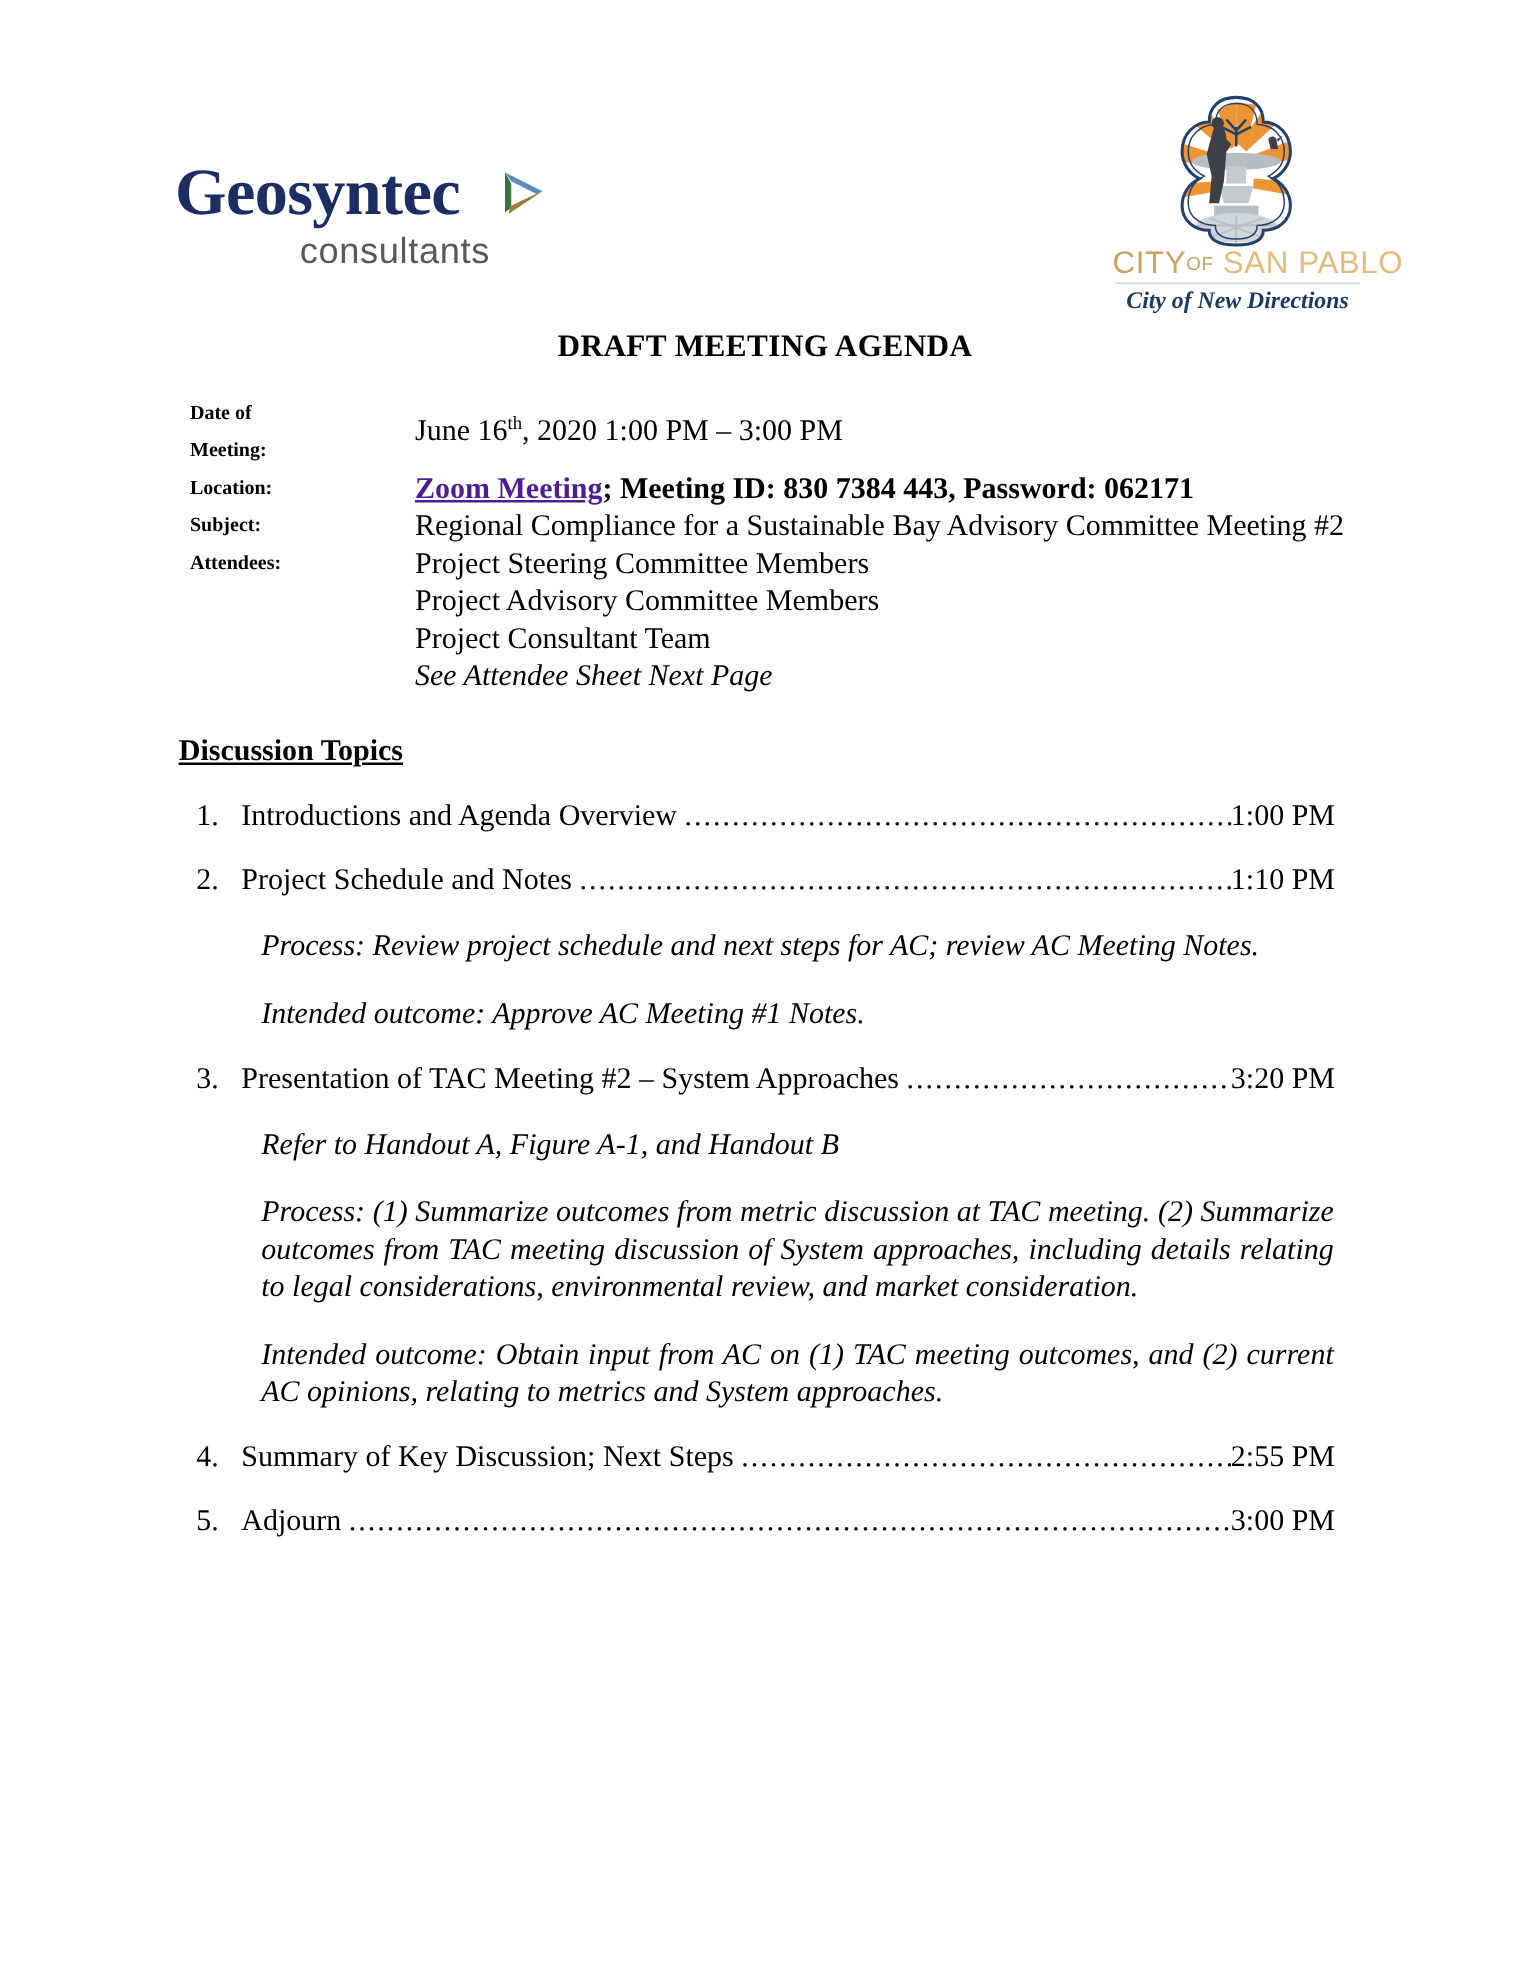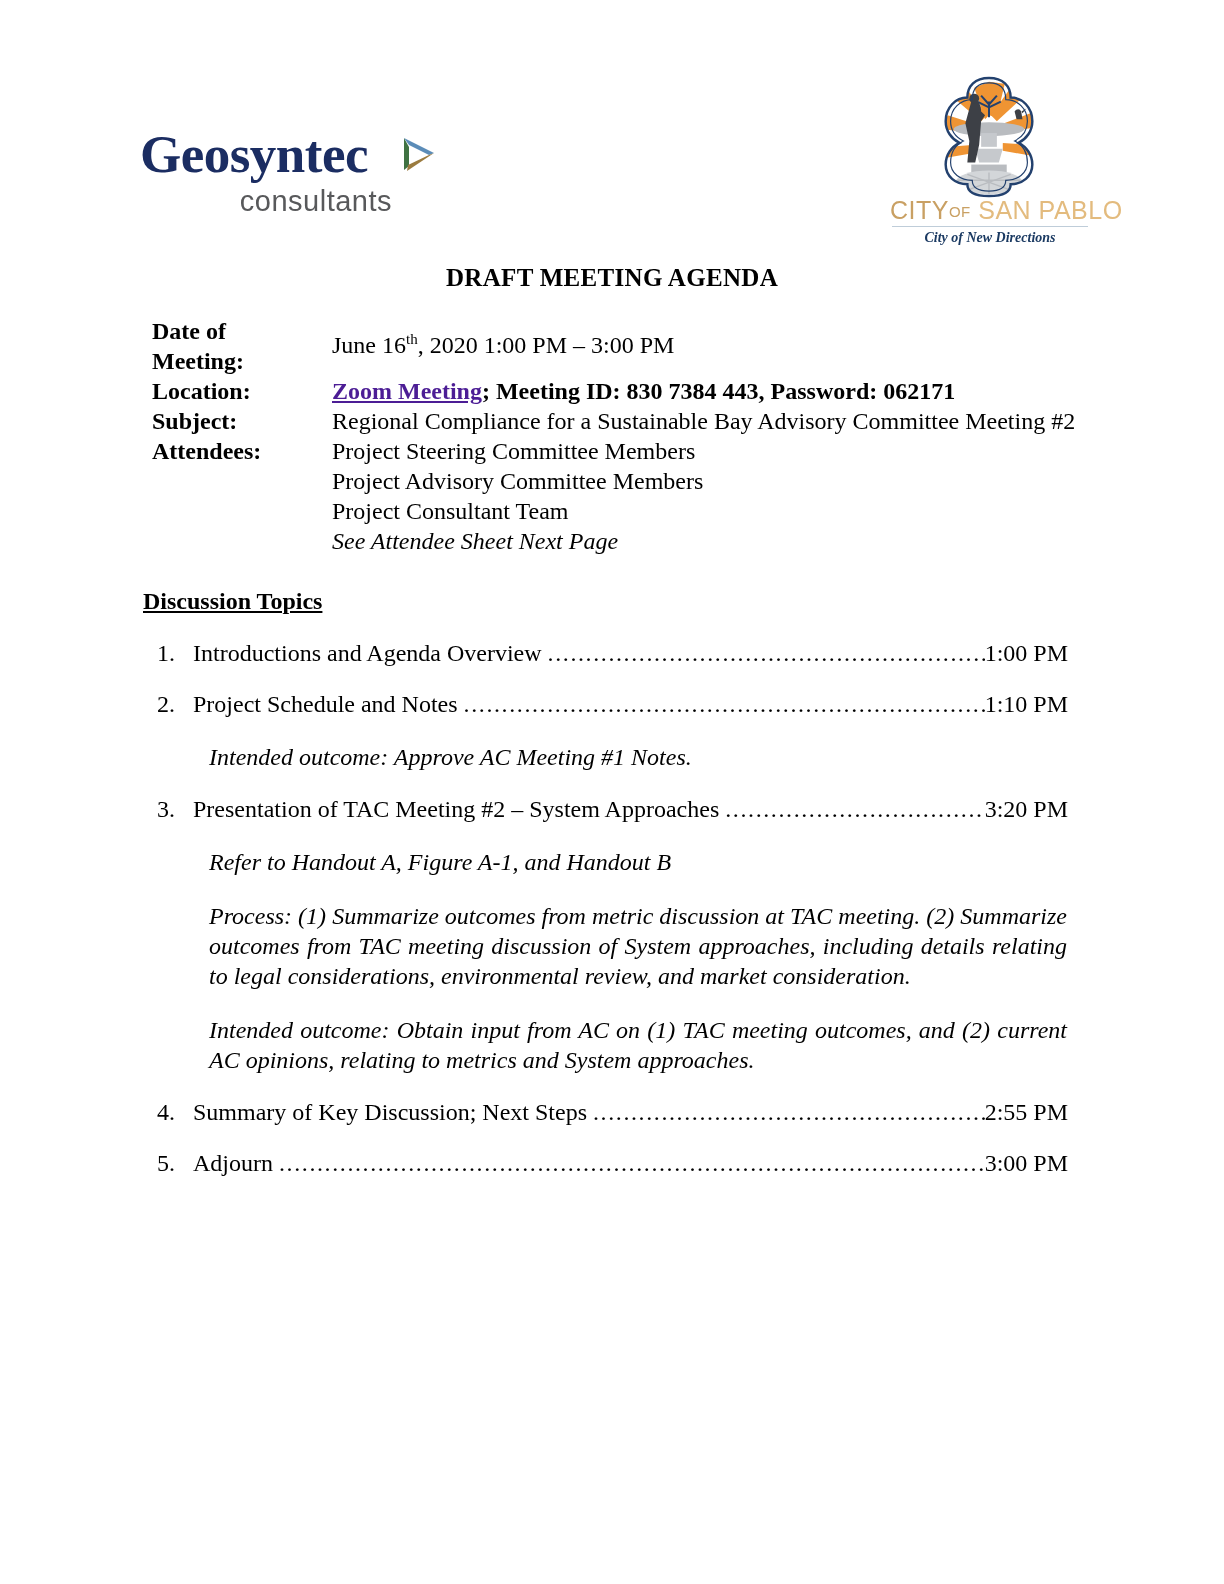--- a/index.html
+++ b/index.html
@@ -107,21 +107,21 @@
   }
   .sp-tagline {
     position: absolute;
     left: 0;
     top: 158px;
     width: 200px;
     text-align: center;
     font-family: "Liberation Serif", "DejaVu Serif", serif;
     font-style: italic;
     font-weight: 700;
-    font-size: 14px;
+    font-size: 19px;
     color: #1b3a62;
     white-space: nowrap;
   }
 
   
   .doc-title {
     position: absolute;
     left: 0;
     top: 264px;
     width: 1224px;
@@ -138,21 +138,21 @@
     top: 316px;
     width: 930px;
   }
   .meta-row {
     display: flex;
     align-items: flex-start;
   }
   .meta-label {
     width: 180px;
     flex: 0 0 180px;
-    font-size: 24px;
+    font-size: 16px;
     font-weight: 700;
     line-height: 30px;
   }
   .meta-value {
     flex: 1 1 auto;
     font-size: 24px;
     line-height: 30px;
   }
   .meta-row.date .meta-value { padding-top: 14px; }
   .meta-bold { font-weight: 700; }
@@ -390,20 +390,21 @@
     </div>
 
     <div class="topic-item">
       <div class="topic-num">2.</div>
       <div class="topic-body">
         <span class="topic-label">Project Schedule and Notes</span>
         <span class="topic-leader">...................................................................................................................................................</span>
         <span class="topic-time">1:10 PM</span>
       </div>
     </div>
+    <div class="sub-para nojustify">Process: Review project schedule and next steps for AC;  review AC Meeting Notes.</div>
     <div class="sub-para nojustify">Intended outcome: Approve AC Meeting #1 Notes.</div>
 
     <div class="topic-item">
       <div class="topic-num">3.</div>
       <div class="topic-body">
         <span class="topic-label">Presentation of TAC Meeting #2 – System Approaches</span>
         <span class="topic-leader">...................................................................................................................................................</span>
         <span class="topic-time">3:20 PM</span>
       </div>
     </div>

